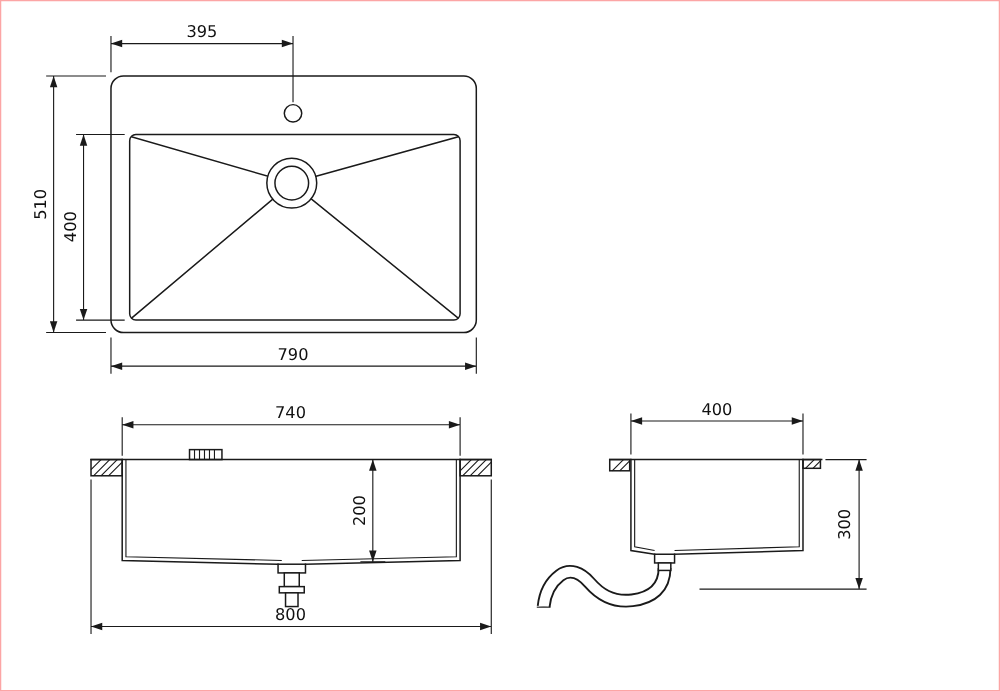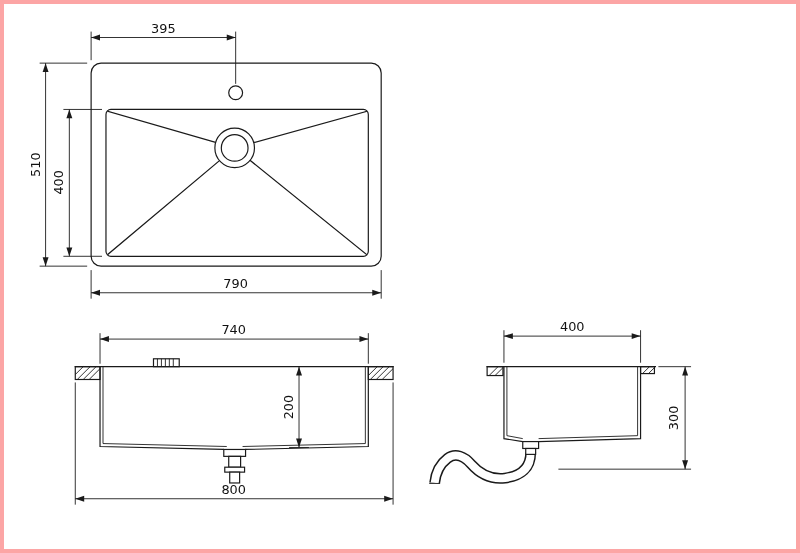--- a/index.html
+++ b/index.html
@@ -1,18 +1,18 @@
 <!DOCTYPE html>
 <html><head>
 <meta charset="utf-8">
 <style>
   html,body{margin:0;padding:0;background:#ffffff;}
   .frame{
     width:800px;height:553px;box-sizing:border-box;
-    border:4px solid #fca5a5;background:#ffffff;position:relative;
+    border:1px solid #fca5a5;background:#ffffff;position:relative;
     font-family:"DejaVu Sans", sans-serif;
   }
   svg{display:block;width:100%;height:100%;}
   .ln{stroke:#1a1a1a;stroke-width:1.2;fill:none;stroke-linecap:square;}
   .thin{stroke:#1a1a1a;stroke-width:0.9;fill:none;}
   .dim{stroke:#1a1a1a;stroke-width:0.9;fill:none;}
   .ar{fill:#1a1a1a;stroke:none;}
   .wh{fill:#ffffff;stroke:#1a1a1a;stroke-width:1.2;}
   .pipe-out{stroke:#1a1a1a;stroke-width:11;fill:none;}
   .pipe-in{stroke:#ffffff;stroke-width:8;fill:none;}

